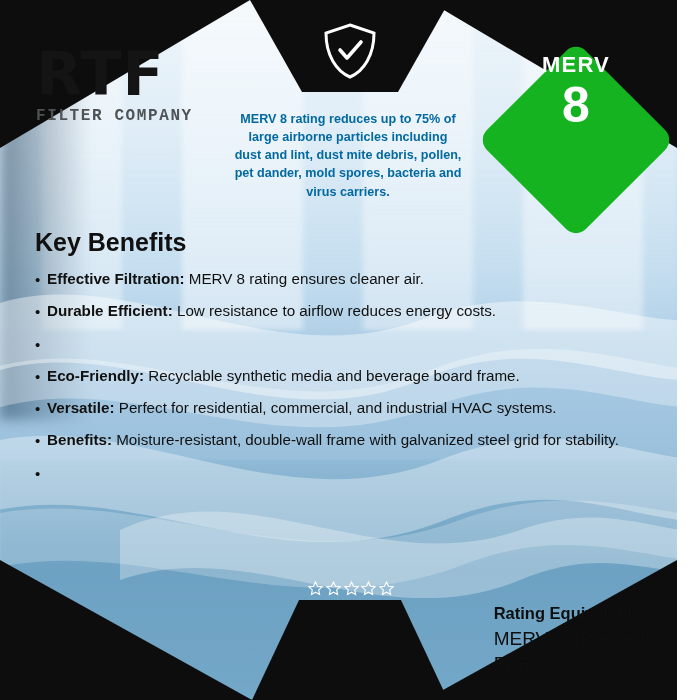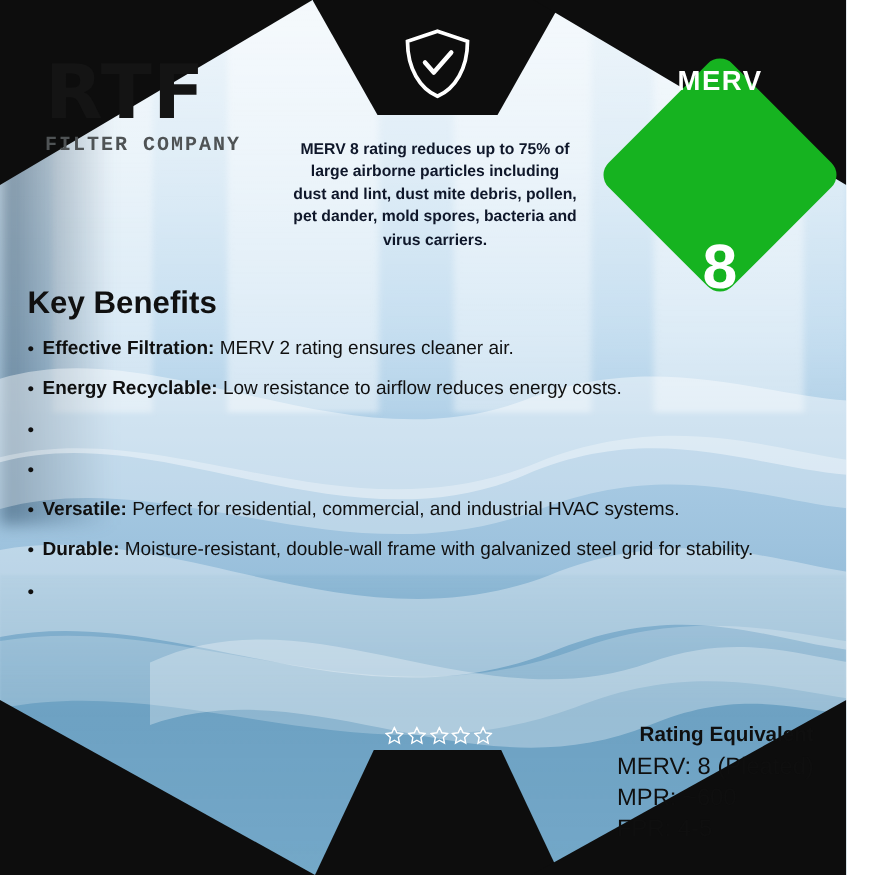--- a/index.html
+++ b/index.html
@@ -151,21 +151,21 @@
 
   
   .merv-desc {
     position: absolute;
     left: 234px; top: 110px;
     width: 228px;
     text-align: center;
     font-size: 12.6px;
     line-height: 1.44;
     font-weight: bold;
-    color: #0f172a;
+    color: #0369a1;
     z-index: 6;
   }
 
   
   .diamond-wrap {
     position: absolute;
     left: 478px; top: 42px;
     width: 196px; height: 196px;
     z-index: 7;
   }
@@ -176,40 +176,40 @@
     background: #16b320;
     transform: rotate(45deg);
     border-radius: 14px;
   }
   .diamond-text {
     position: absolute;
     inset: 0;
     display: flex;
     flex-direction: column;
     align-items: center;
-    justify-content: space-between;
+    justify-content: flex-start;
     color: #ffffff;
   }
   .diamond-label {
     font-size: 22px;
     font-weight: bold;
     letter-spacing: 1.2px;
     margin-top: 10px;
   }
   .diamond-value {
     font-size: 50px;
     font-weight: bold;
     line-height: 1;
     margin-top: 2px;
   }
 
   
   .benefits {
     position: absolute;
-    left: 22px; top: 228px;
+    left: 35px; top: 228px;
     width: 600px;
     z-index: 6;
   }
   .benefits-title {
     font-size: 25px;
     font-weight: bold;
     color: #101010;
     margin-bottom: 12px;
   }
   .benefit-row {
@@ -252,21 +252,20 @@
     position: absolute;
     right: 26px; bottom: 24px;
     text-align: left;
     z-index: 8;
     color: #0f0f0f;
   }
   .rating-title {
     font-size: 16.5px;
     font-weight: bold;
     margin-bottom: 3px;
-    text-align: right;
   }
   .rating-line {
     font-size: 19px;
     line-height: 1.32;
   }
 </style>
 </head>
 <body>
 
 <div id="page">
@@ -322,50 +321,53 @@
       <div class="diamond-value">8</div>
     </div>
   </div>
 
   <div class="benefits">
     <div class="benefits-title">Key Benefits</div>
 
     <div class="benefit-row">
       <div class="bullet">•</div>
       <div class="benefit-text">
-        <b>Effective Filtration:</b><span> MERV 2 rating ensures cleaner air.</span>
-      </div>
-    </div>
-
-    <div class="benefit-row">
-      <div class="bullet">•</div>
-      <div class="benefit-text">
-        <b>Energy Recyclable:</b><span> Low resistance to airflow reduces energy costs.</span>
-      </div>
-    </div>
-
-    <div class="benefit-row">
-      <div class="bullet">•</div>
-    </div>
-
-    <div class="benefit-row">
-      <div class="bullet">•</div>
+        <b>Effective Filtration:</b><span> MERV 8 rating ensures cleaner air.</span>
+      </div>
+    </div>
+
+    <div class="benefit-row">
+      <div class="bullet">•</div>
+      <div class="benefit-text">
+        <b>Durable Efficient:</b><span> Low resistance to airflow reduces energy costs.</span>
+      </div>
+    </div>
+
+    <div class="benefit-row">
+      <div class="bullet">•</div>
+    </div>
+
+    <div class="benefit-row">
+      <div class="bullet">•</div>
+      <div class="benefit-text">
+        <b>Eco-Friendly:</b><span> Recyclable synthetic media and beverage board frame.</span>
+      </div>
     </div>
 
     <div class="benefit-row">
       <div class="bullet">•</div>
       <div class="benefit-text">
         <b>Versatile:</b><span> Perfect for residential, commercial, and industrial HVAC systems.</span>
       </div>
     </div>
 
     <div class="benefit-row">
       <div class="bullet">•</div>
       <div class="benefit-text">
-        <b>Durable:</b><span> Moisture-resistant, double-wall frame with galvanized steel grid for stability.</span>
+        <b>Benefits:</b><span> Moisture-resistant, double-wall frame with galvanized steel grid for stability.</span>
       </div>
     </div>
 
     <div class="benefit-row">
       <div class="bullet">•</div>
     </div>
   </div>
 
   <div class="stars">
     <svg class="star" viewBox="0 0 24 24">
@@ -381,17 +383,16 @@
         <path d="M12 1.6l3.2 6.8 7.3.9-5.4 5 1.4 7.2-6.5-3.6-6.5 3.6 1.4-7.2-5.4-5 7.3-.9z" fill="none" stroke="#ffffff" stroke-width="1.8"></path>
       </svg>
     <svg class="star" viewBox="0 0 24 24">
         <path d="M12 1.6l3.2 6.8 7.3.9-5.4 5 1.4 7.2-6.5-3.6-6.5 3.6 1.4-7.2-5.4-5 7.3-.9z" fill="none" stroke="#ffffff" stroke-width="1.8"></path>
       </svg>
   </div>
 
   <div class="rating">
     <div class="rating-title">Rating Equivalent</div>
     <div class="rating-line">MERV: 8 (Pleated)</div>
-    <div class="rating-line">MPR: ~600</div>
     <div class="rating-line">FPR: 4-5</div>
   </div>
 
 </div>
 
 </body></html>

